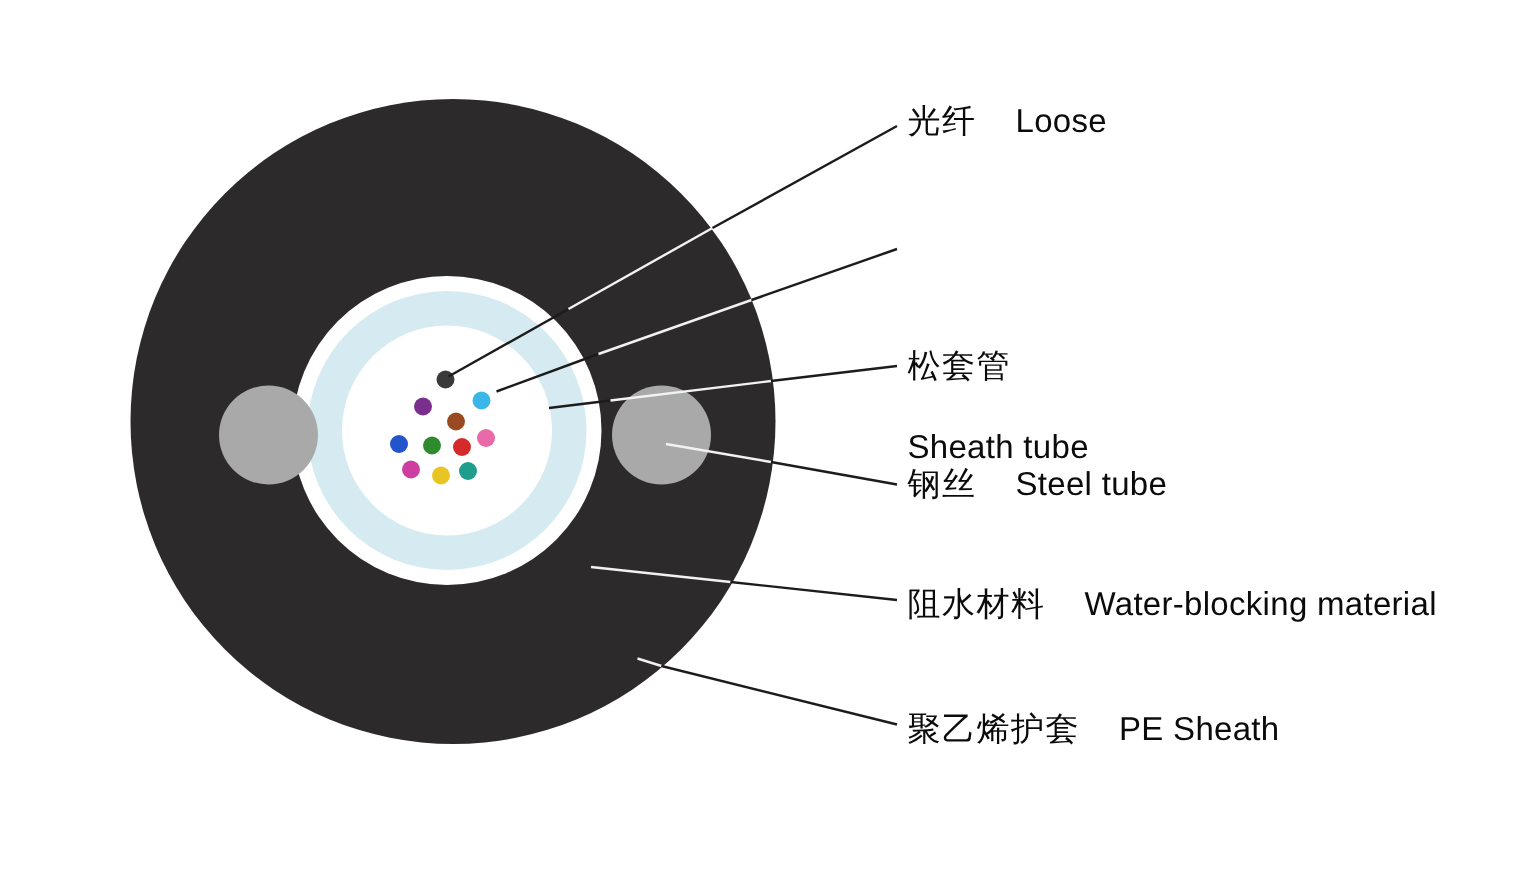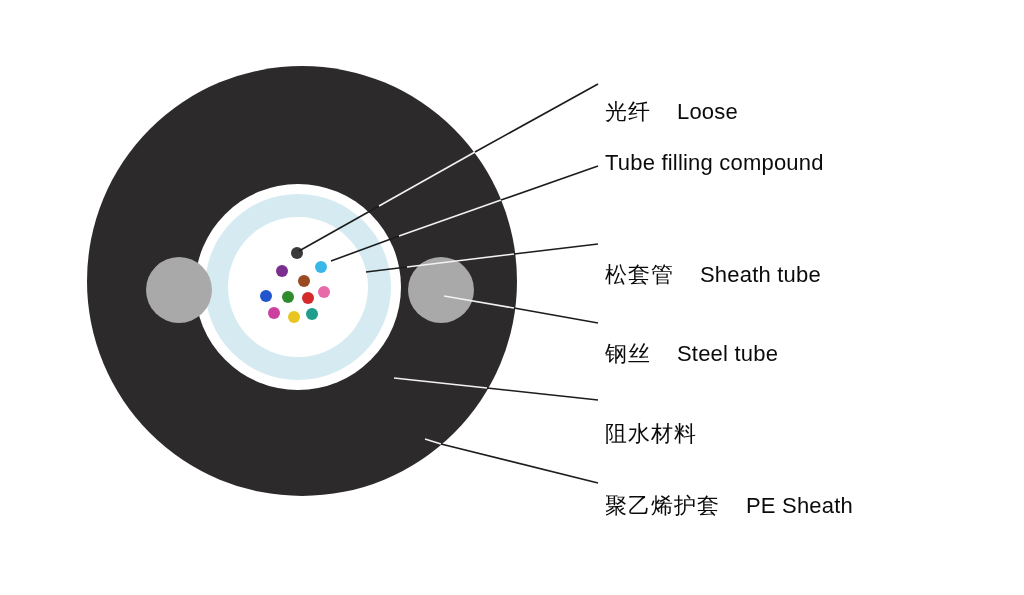--- a/index.html
+++ b/index.html
@@ -25,27 +25,27 @@
     left: 605px;
     display: flex;
     align-items: baseline;
     gap: 26px;
     font-size: 22px;
     font-weight: 500;
     color: #0b0b0b;
     white-space: nowrap;
     letter-spacing: 0.2px;
   }
-  .label .zh { letter-spacing: 1px; margin-top: 31px; }
+  .label .zh { letter-spacing: 1px; }
   .label-1 { top: 66px; }
   .label-2 { top: 150px; }
-  .label-3 { top: 229px; }
+  .label-3 { top: 229px; flex-direction: column; }
   .label-4 { top: 308px; justify-content: flex-end; }
   .label-5 { top: 388px; }
-  .label-6 { top: 460px; }
+  .label-6 { top: 471px; }
 </style>
 </head>
 <body>
 
 <div class="stage">
 
   <svg id="cable-svg" class="cable-svg" width="1024" height="595" viewBox="0 0 1024 595" xmlns="http://www.w3.org/2000/svg">
       <circle cx="302" cy="281" r="215" fill="#2d2a2b"></circle>
       <circle cx="298" cy="287" r="103" fill="#ffffff"></circle>
       <circle cx="298" cy="287" r="93" fill="#d6ebf1"></circle>
@@ -79,35 +79,35 @@
       <line x1="425" y1="439" x2="441" y2="444" stroke="#f2f2f2" stroke-width="1.6"></line>
       <line x1="441" y1="444" x2="598" y2="483" stroke="#1c1c1c" stroke-width="1.6"></line>
     </svg>
 
   <div class="label label-1">
     <span class="zh">光纤</span>
     <span class="en">Loose</span>
   </div>
 
   <div class="label label-2">
-    <span class="en">Tube filling compound</span>
   </div>
 
   <div class="label label-3">
     <span class="zh">松套管</span>
     <span class="en">Sheath tube</span>
   </div>
 
   <div class="label label-4">
     <span class="zh">钢丝</span>
     <span class="en">Steel tube</span>
   </div>
 
   <div class="label label-5">
     <span class="zh">阻水材料</span>
+    <span class="en">Water-blocking material</span>
   </div>
 
   <div class="label label-6">
     <span class="zh">聚乙烯护套</span>
     <span class="en">PE Sheath</span>
   </div>
 
 </div>
 
 </body></html>

